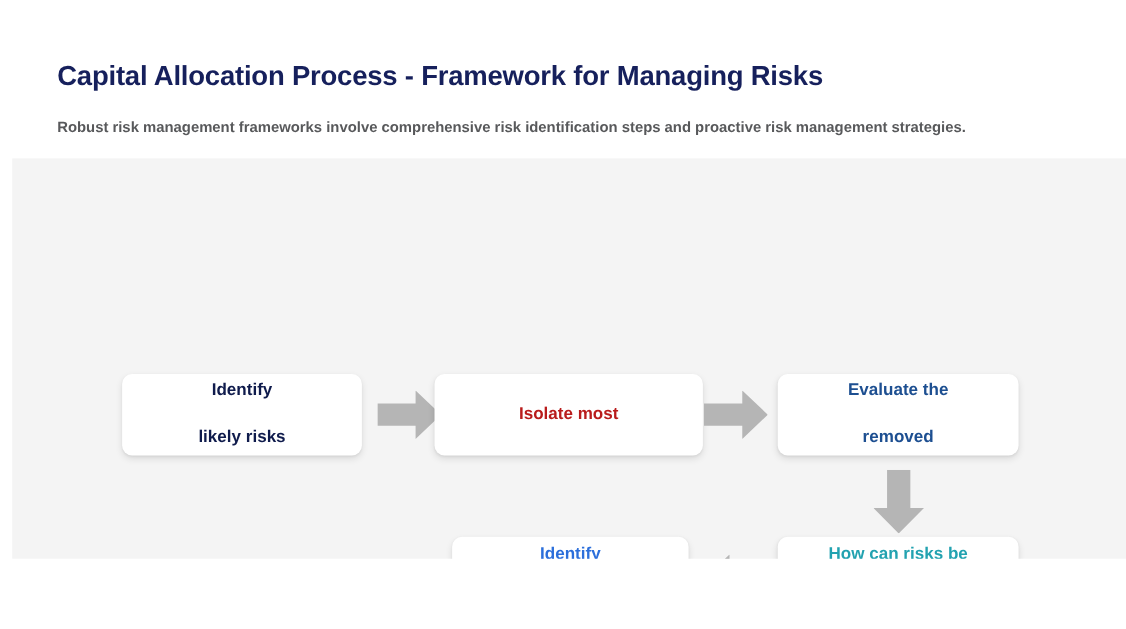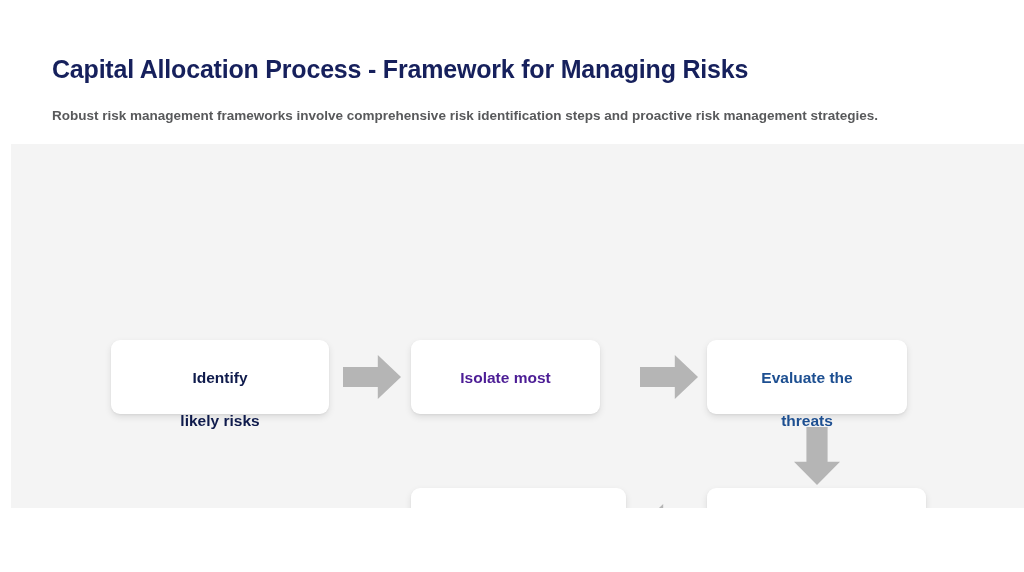--- a/index.html
+++ b/index.html
@@ -56,31 +56,32 @@
     background: #f4f4f4;
   }
 
   
   .process-box {
     position: absolute;
     background: #ffffff;
     border-radius: 9px;
     box-shadow: 0 3px 7px rgba(0,0,0,0.10), 0 1px 2px rgba(0,0,0,0.05);
     display: flex;
+    align-items: center;
     justify-content: center;
     text-align: center;
     font-size: 15.5px;
     font-weight: bold;
     line-height: 1.35;
     padding: 6px 10px;
   }
 
   #box-identify-risks   { left: 100px; top: 196px; width: 218px; height: 74px; color: #0f1b4c; }
-  #box-isolate-risks    { left: 400px; top: 196px; width: 189px; height: 74px; color: #4c1d95; }
-  #box-evaluate-threats { left: 696px; top: 196px; width: 200px; height: 74px; color: #1d4f91; }
+  #box-isolate-risks    { left: 384px; top: 196px; width: 244px; height: 74px; color: #b91c1c; }
+  #box-evaluate-threats { left: 696px; top: 196px; width: 219px; height: 74px; color: #1d4f91; }
   #box-reduce-removed   { left: 696px; top: 344px; width: 219px; height: 75px; color: #22a2b0; }
   #box-contingencies    { left: 400px; top: 344px; width: 215px; height: 75px; color: #2c6fdb; }
 
   .box-line { display: block; }
 
   
   .arrow {
     position: absolute;
     background: #b5b5b5;
   }
@@ -142,21 +143,21 @@
     <span>
       <span class="box-line">Isolate most</span>
     </span>
   </div>
 
   <div class="arrow arrow-right" id="arrow-2"></div>
 
   <div class="process-box" id="box-evaluate-threats">
     <span>
       <span class="box-line">Evaluate the</span>
-      <span class="box-line">threats</span>
+      <span class="box-line">removed</span>
     </span>
   </div>
 
   <div class="arrow arrow-down" id="arrow-3"></div>
 
   <div class="process-box" id="box-reduce-removed">
     <span>
       <span class="box-line">How can risks be</span>
       <span class="box-line">reduced/removed?</span>
     </span>

